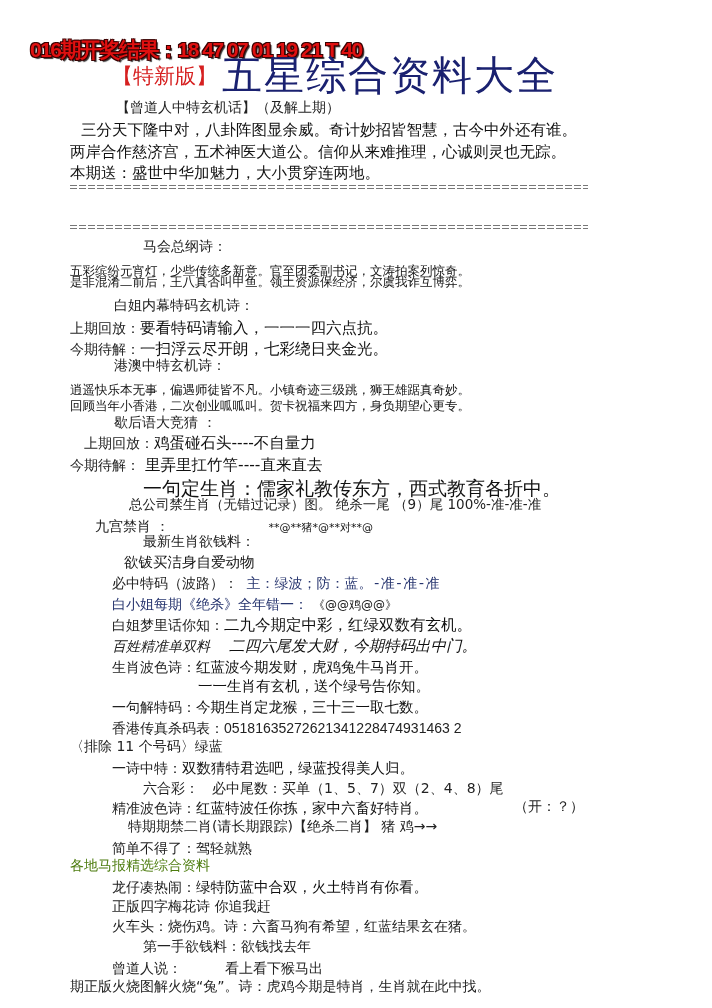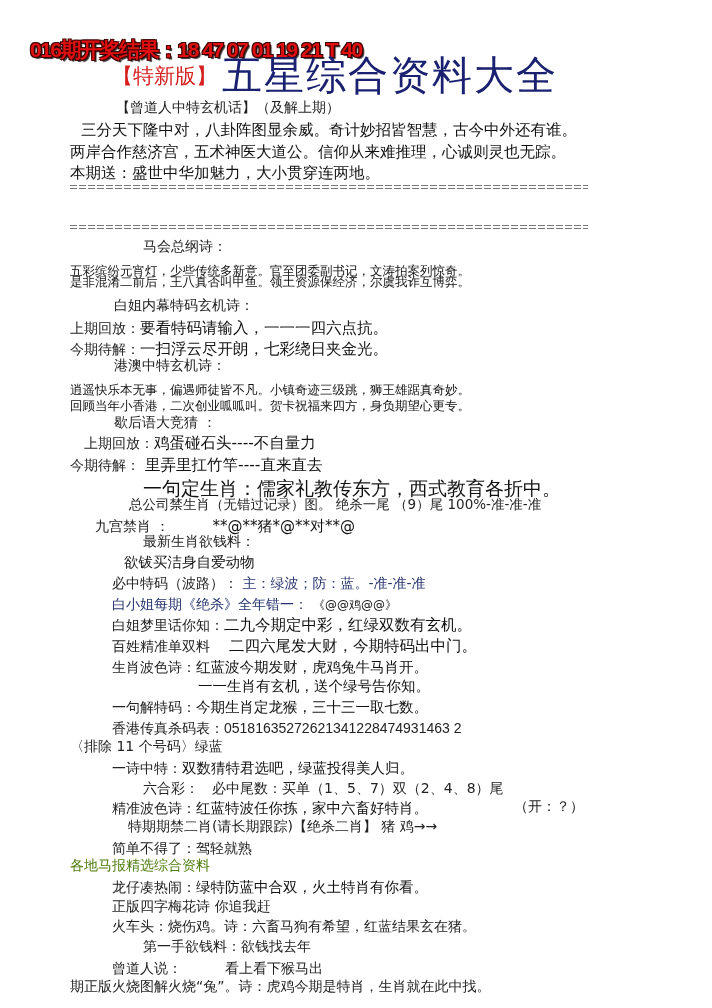--- a/index.html
+++ b/index.html
@@ -31,21 +31,21 @@
     .mid { font-size: 14px; color: #222; }
     .sm  { font-size: 12.5px; color: #111; }
     .sepline {
       position: absolute; left: 70px; width: 518px; height: 5px;
       background:
         repeating-linear-gradient(90deg, #777 0 7px, transparent 7px 9px);
       -webkit-mask: linear-gradient(#000 0 1px, transparent 1px 3px, #000 3px 4px, transparent 4px);
       mask: linear-gradient(#000 0 1px, transparent 1px 3px, #000 3px 4px, transparent 4px);
     }
     .red { color: #4d7c0f; }
-    .blue-tint { color: #26346e; }
+    .blue-tint { color: #26346e; font-family: Liberation Mono, monospace; }
   </style>
 </head>
 <body>
 
 <div class="abs result">
   <span>016期开奖结果：</span><span>18 47 07 01 19 21 T 40</span>
 </div>
 <div class="abs badge">【特新版】</div>
 <div class="abs title">五星综合资料大全</div>
 
@@ -79,35 +79,35 @@
 </div>
 <div class="abs" style="left:70px; top:455px;">
   <span class="mid">今期待解：</span>
   <span class="big">里弄里扛竹竿----直来直去</span>
 </div>
 
 <div class="abs big" style="left:143px; top:476px; font-size:19px;">一句定生肖：儒家礼教传东方，西式教育各折中。</div>
 <div class="abs mid" style="left:129px; top:496px; font-size:13.5px;">总公司禁生肖（无错过记录）图。 绝杀一尾 （9）尾 100%-准-准-准</div>
 <div class="abs" style="left:95px; top:516px;">
   <span class="mid">九宫禁肖 ：</span>
-  <span class="sm" style="margin-left:38px; font-size:15px;">**@**猪*@**对**@</span>
+  <span class="sm" style="margin-left:94px; font-size:11px;">**@**猪*@**对**@</span>
 </div>
 <div class="abs mid" style="left:143px; top:533px;">最新生肖欲钱料：</div>
 <div class="abs big" style="left:124px; top:553px; font-size:14.5px;">欲钹买洁身自爱动物</div>
 <div class="abs" style="left:112px; top:573px;">
   <span class="mid">必中特码（波路）：</span><span class="mid blue-tint"> 主：绿波；防：蓝。-准-准-准</span>
 </div>
 <div class="abs" style="left:112px; top:594px;">
   <span class="mid blue-tint">白小姐每期《绝杀》全年错一：</span>
   <span class="sm" style="font-size:12px;">《@@鸡@@》</span>
 </div>
 <div class="abs" style="left:112px; top:615px;">
   <span class="mid">白姐梦里话你知：</span><span class="big">二九今期定中彩，红绿双数有玄机。</span>
 </div>
-<div class="abs" style="left:112px; top:636px;">
+<div class="abs" style="left:112px; top:636px;font-style:italic;">
   <span class="mid">百姓精准单双料</span>
   <span class="big" style="margin-left:14px;">二四六尾发大财，今期特码出中门。</span>
 </div>
 <div class="abs" style="left:112px; top:657px;">
   <span class="mid">生肖波色诗：</span><span class="big" style="font-size:14.5px;">红蓝波今期发财，虎鸡兔牛马肖开。</span>
 </div>
 <div class="abs big" style="left:198px; top:677px; font-size:14.5px;">一一生肖有玄机，送个绿号告你知。</div>
 <div class="abs" style="left:112px; top:697px;">
   <span class="mid">一句解特码：</span><span class="big" style="font-size:14.5px;">今期生肖定龙猴，三十三一取七数。</span>
 </div>

